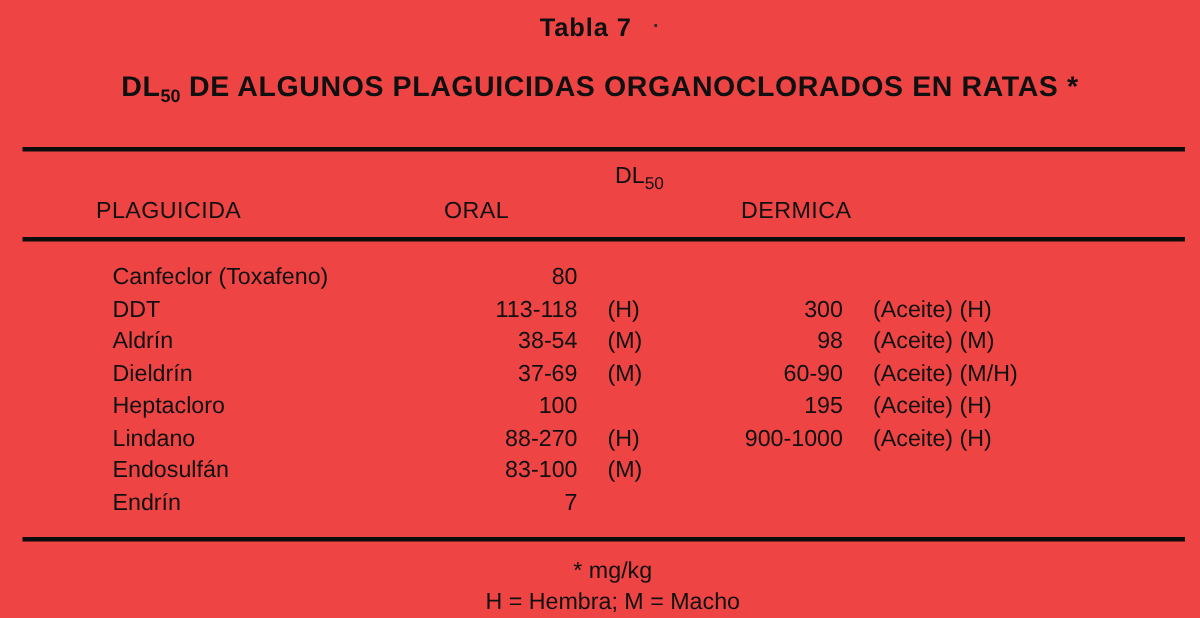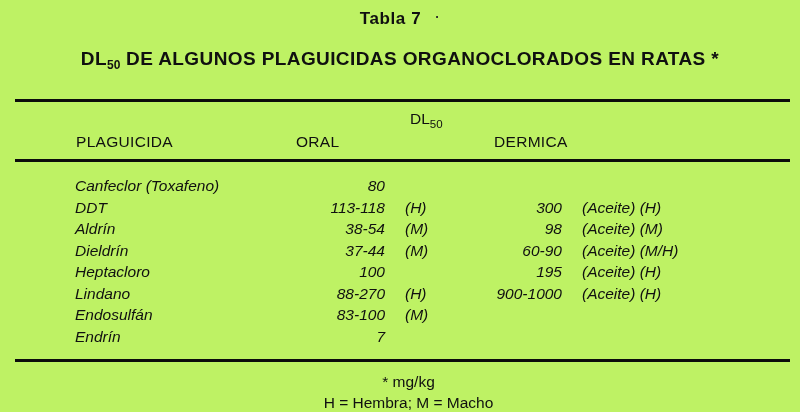--- a/index.html
+++ b/index.html
@@ -4,21 +4,21 @@
 <style>
   html, body {
     margin: 0;
     padding: 0;
     background: #ffffff;
   }
   .scan-page {
     position: relative;
     width: 800px;
     height: 412px;
-    background: #bef264;
+    background: #ef4444;
     color: #101010;
     font-family: "Liberation Sans", sans-serif;
     overflow: hidden;
     -webkit-font-smoothing: antialiased;
   }
   
   .title-line1 {
     padding-top: 7px;
     text-align: center;
     font-size: 17px;
@@ -66,35 +66,34 @@
   .dl50-group {
     position: absolute;
     left: 410px;
     top: 8px;
   }
   .dl50-group .subsm {
     font-size: 11.5px;
     vertical-align: -4px;
   }
   .colhead { position: absolute; top: 31px; letter-spacing: 0.3px; }
-  .colhead-pesticide { left: 76px; }
+  .colhead-pesticide { left: 64px; }
   .colhead-oral      { left: 296px; }
   .colhead-dermal    { left: 494px; }
   
   .tbody {
     margin: 13px 0 0 75px;
     font-size: 15.5px;
   }
   .trow {
     display: grid;
     grid-template-columns: 230px 80px 90px 87px 1fr;
     height: 21.5px;
     line-height: 21.5px;
     white-space: nowrap;
-    font-style: italic;
   }
   .cell-oral, .cell-dermal { text-align: right; }
   .cell-note { padding-left: 20px; }
   
   .footnotes {
     margin: 9px 0 0 17px;
     font-size: 15.5px;
   }
   .footnote-line { line-height: 21px; text-align: center; }
 </style>
@@ -145,21 +144,21 @@
     <div class="trow">
       <span class="cell-name">Aldrín</span>
       <span class="cell-oral">38-54</span>
       <span class="cell-note">(M)</span>
       <span class="cell-dermal">98</span>
       <span class="cell-note">(Aceite) (M)</span>
     </div>
 
     <div class="trow">
       <span class="cell-name">Dieldrín</span>
-      <span class="cell-oral">37-44</span>
+      <span class="cell-oral">37-69</span>
       <span class="cell-note">(M)</span>
       <span class="cell-dermal">60-90</span>
       <span class="cell-note">(Aceite) (M/H)</span>
     </div>
 
     <div class="trow">
       <span class="cell-name">Heptacloro</span>
       <span class="cell-oral">100</span>
       <span class="cell-note"></span>
       <span class="cell-dermal">195</span>

